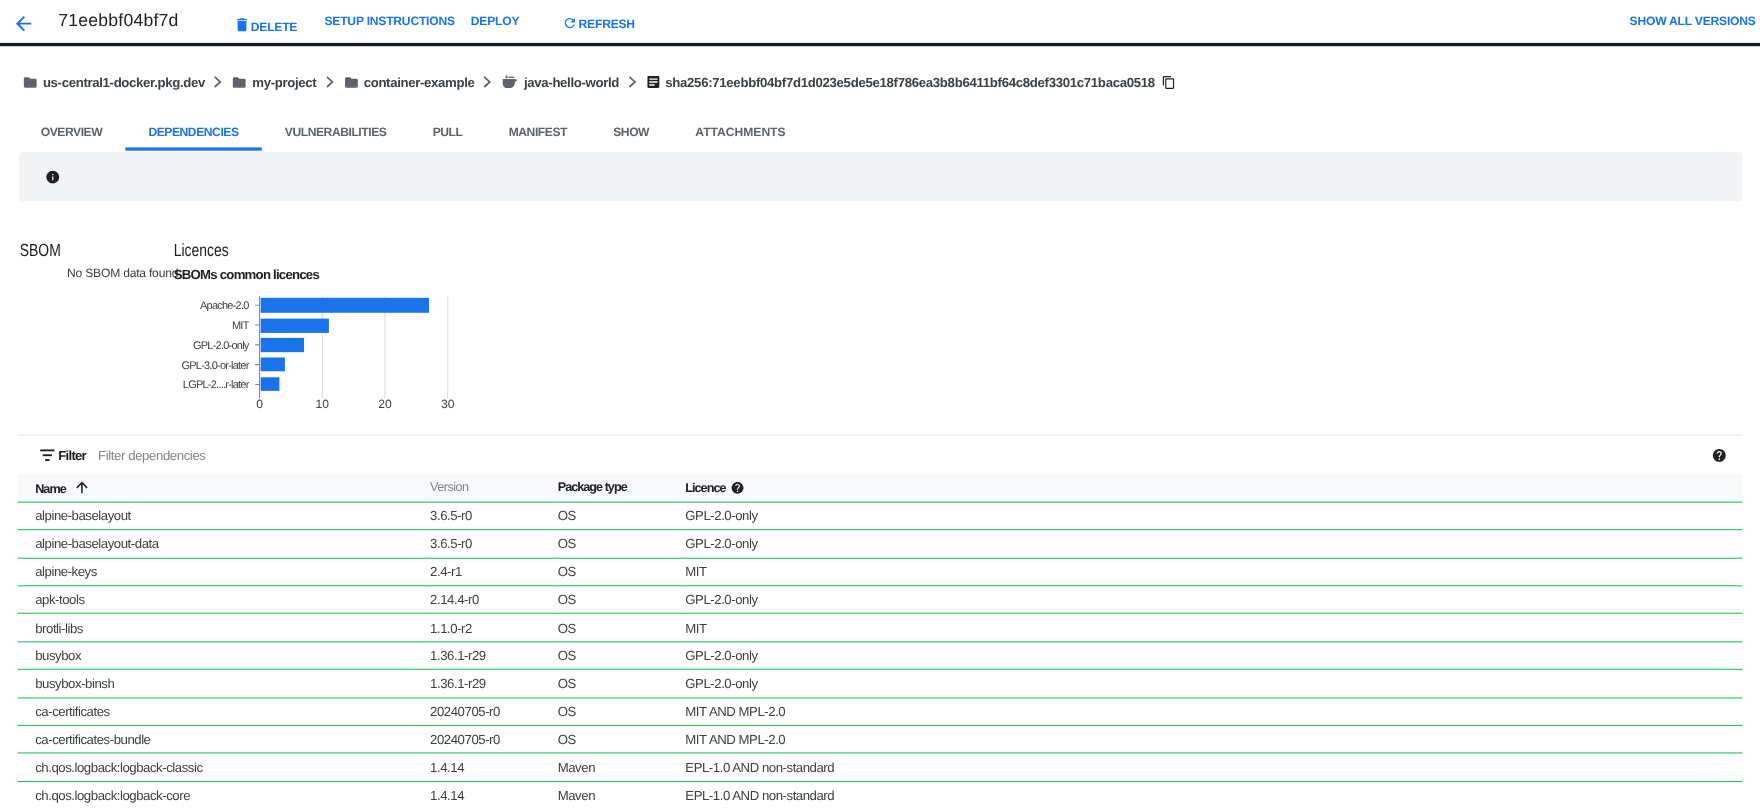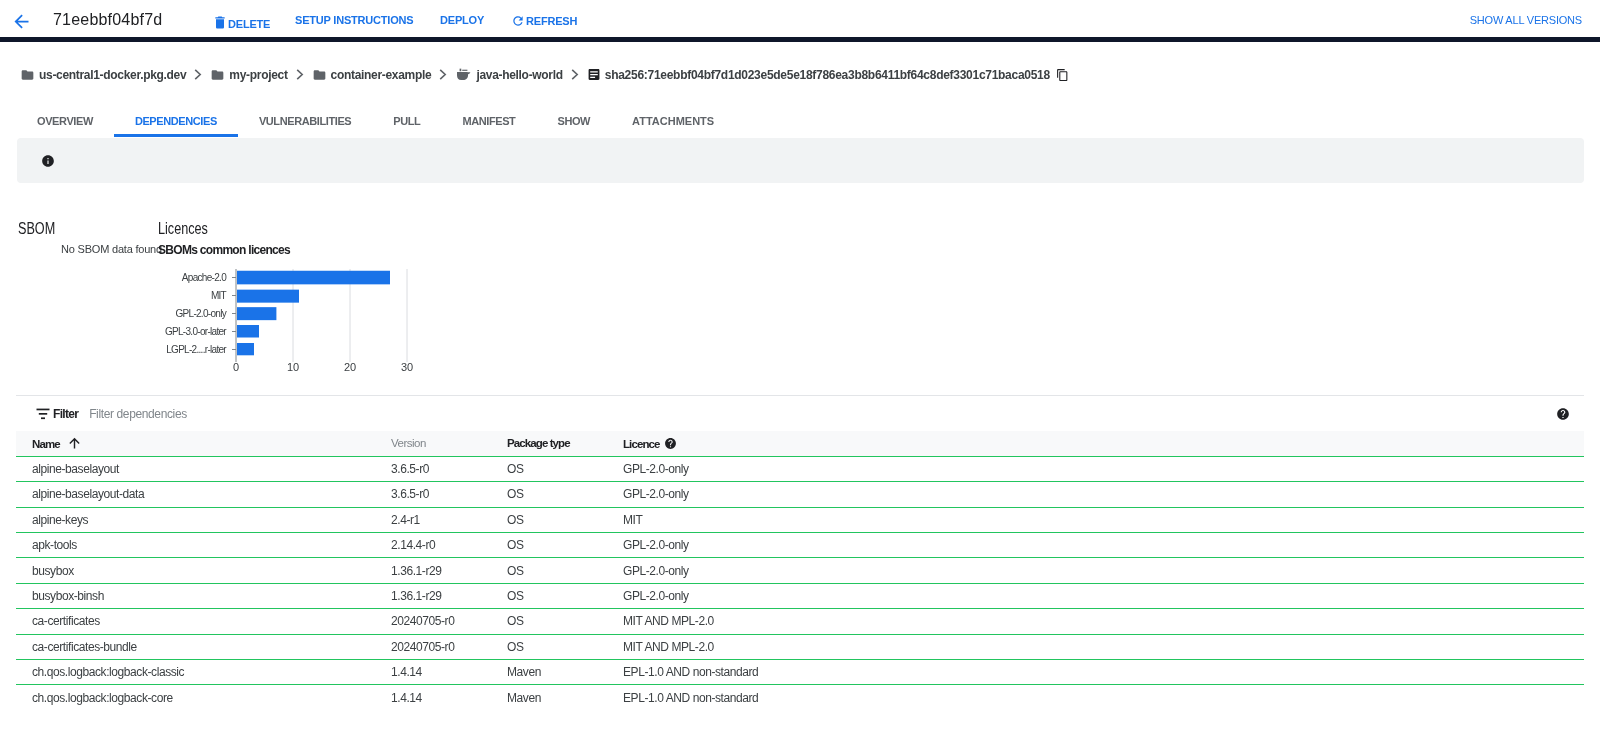--- a/index.html
+++ b/index.html
@@ -1,24 +1,24 @@
 <!DOCTYPE html>
 <html><head>
 <meta charset="utf-8">
 <style>
 * { margin:0; padding:0; box-sizing:border-box; }
 html,body { width:1600px; height:736px; background:#fff; font-family:"Liberation Sans", sans-serif; overflow:hidden; }
 body { position:relative; }
 
 
-.topbar { position:absolute; left:0; top:0; width:1600px; height:42px; border-bottom:5px solid #0f172a; background:#fff;text-align:right; }
+.topbar { position:absolute; left:0; top:0; width:1600px; height:42px; border-bottom:3px solid #0f172a; background:#fff;text-align:right; }
 .backarrow { position:absolute; left:11px; top:11px; width:21px; height:21px; }
 .title { position:absolute; left:53px; top:11px; font-size:16px; color:#202124; letter-spacing:0.2px; }
 .actbtn { position:absolute; top:14px; font-size:11px; font-weight:bold; color:#1a73e8; letter-spacing:-0.2px; }
-.showall { position:absolute; right:18px; top:14px; font-size:11px; font-weight:normal; color:#1a73e8; letter-spacing:-0.2px; }
+.showall { position:absolute; right:4px; top:14px; font-size:11px; font-weight:bold; color:#1a73e8; letter-spacing:-0.2px; }
 
 
 .crumbs { position:absolute; left:20px; top:61px; height:27px; display:flex; align-items:center; font-size:12px; color:#3c4043; letter-spacing:-0.31px; white-space:nowrap;font-weight:bold; }
 .crumbs .sep { margin:0 8px; display:flex; align-items:center; }
 .cicon { margin-right:4px; display:inline-block; vertical-align:middle; }
 
 
 .tabs { position:absolute; left:16px; top:105px; height:32px; display:flex; }
 .tab { padding:0 21px; display:flex; align-items:center; font-size:11px; font-weight:bold; color:#5f6368; letter-spacing:-0.4px; position:relative; }
 .tab.active { color:#1a73e8; }
@@ -59,21 +59,21 @@
 
 <div class="topbar">
   <svg class="backarrow" viewBox="0 0 24 24">
       <path fill="#1a73e8" d="M20 11H7.83l5.59-5.59L12 4l-8 8 8 8 1.41-1.41L7.83 13H20v-2z"></path>
     </svg>
   <span class="title">71eebbf04bf7d</span>
   <span class="actbtn" style="left:212px;"><svg width="16" height="17" viewBox="0 0 24 24" style="vertical-align:-3px; margin-right:0px;">
         <path fill="#1a73e8" d="M6 19c0 1.1.9 2 2 2h8c1.1 0 2-.9 2-2V7H6v12zM19 4h-3.5l-1-1h-5l-1 1H5v2h14V4z"></path>
       </svg>DELETE</span>
   <span class="actbtn" style="left:295px;">SETUP INSTRUCTIONS</span>
-  <span class="actbtn" style="left:440px;">DEPLOY</span>
+  <span class="actbtn" style="left:428px;">DEPLOY</span>
   <span class="actbtn" style="left:511px;"><svg width="14" height="14" viewBox="0 0 24 24" style="vertical-align:-3px; margin-right:1px;">
         <path fill="#1a73e8" d="M17.65 6.35A7.958 7.958 0 0 0 12 4c-4.42 0-7.99 3.58-7.99 8s3.57 8 7.99 8c3.73 0 6.84-2.55 7.73-6h-2.08A5.99 5.99 0 0 1 12 18c-3.31 0-6-2.69-6-6s2.69-6 6-6c1.66 0 3.14.69 4.22 1.78L13 11h7V4l-2.35 2.35z"></path>
       </svg>REFRESH</span>
   <span class="showall">SHOW ALL VERSIONS</span>
 </div>
 
 <div class="crumbs">
   <svg class="cicon" width="15" height="14" viewBox="0 0 24 24">
       <path fill="#5f6368" d="M10 4H4c-1.1 0-1.99.9-1.99 2L2 18c0 1.1.9 2 2 2h16c1.1 0 2-.9 2-2V8c0-1.1-.9-2-2-2h-8l-2-2z"></path>
     </svg>
@@ -218,20 +218,26 @@
           <td>OS</td>
           <td>MIT</td>
         </tr>
       <tr>
           <td class="c1">apk-tools</td>
           <td>2.14.4-r0</td>
           <td>OS</td>
           <td>GPL-2.0-only</td>
         </tr>
       <tr>
+          <td class="c1">brotli-libs</td>
+          <td>1.1.0-r2</td>
+          <td>OS</td>
+          <td>MIT</td>
+        </tr>
+      <tr>
           <td class="c1">busybox</td>
           <td>1.36.1-r29</td>
           <td>OS</td>
           <td>GPL-2.0-only</td>
         </tr>
       <tr>
           <td class="c1">busybox-binsh</td>
           <td>1.36.1-r29</td>
           <td>OS</td>
           <td>GPL-2.0-only</td>

